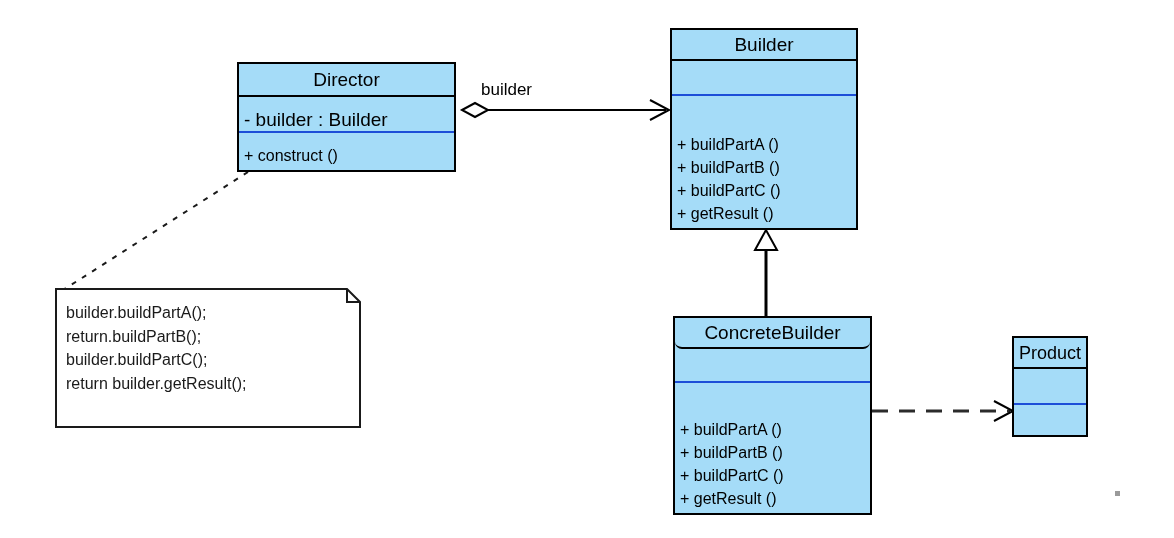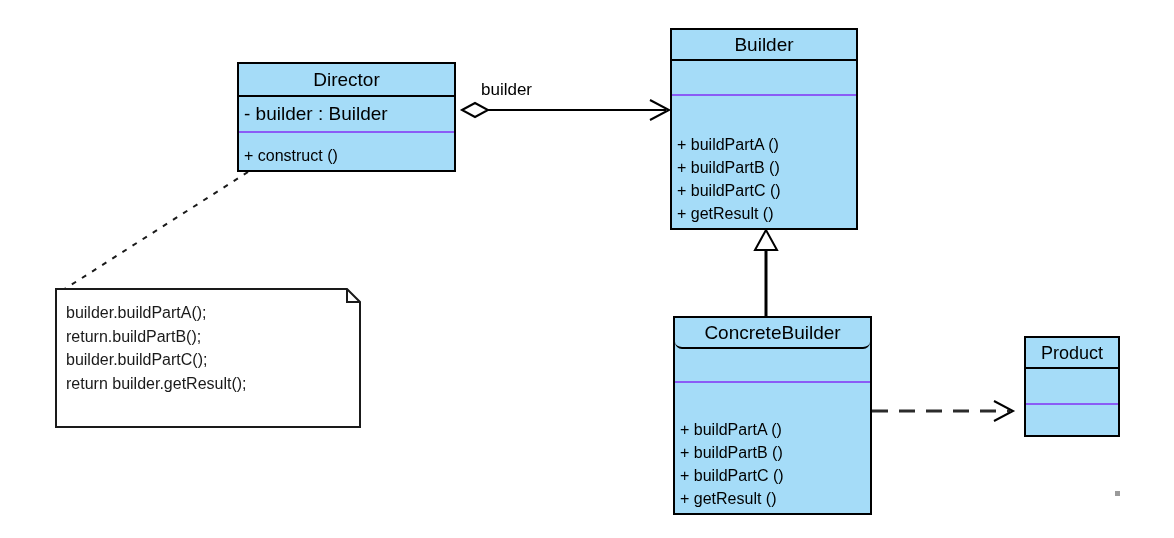--- a/index.html
+++ b/index.html
@@ -33,27 +33,27 @@
     color: #000000;
     line-height: 1;
     display: flex;
     align-items: center;
     justify-content: center;
     border-bottom: 2px solid #000000;
     white-space: nowrap;
   }
   .uml-attrs {
     box-sizing: border-box;
-    border-bottom: 2px solid #8b5cf6;
+    border-bottom: 2px solid #1d4ed8;
     padding: 0 5px;
     font-size: 19px;
     color: #000000;
     display: flex;
     flex-direction: column;
-    justify-content: center;
+    justify-content: flex-end;
   }
   .uml-ops {
     box-sizing: border-box;
     padding: 3px 5px;
     font-size: 16px;
     color: #000000;
     display: flex;
     flex-direction: column;
     justify-content: flex-end;
   }
@@ -159,21 +159,21 @@
     <div class="uml-name" style="height:31px;border-radius:7px;">ConcreteBuilder</div>
     <div class="uml-attrs" style="height:34px;"></div>
     <div class="uml-ops" style="height:130px;">
       <div class="uml-row">+  buildPartA ()</div>
       <div class="uml-row">+  buildPartB ()</div>
       <div class="uml-row">+  buildPartC ()</div>
       <div class="uml-row">+  getResult ()</div>
     </div>
   </div>
 
-  <div class="uml-class" style="left:1012px; top:336px; width:96px; height:101px;margin-left:12px;">
+  <div class="uml-class" style="left:1012px; top:336px; width:76px; height:101px;">
     <div class="uml-name" style="height:31px; font-size:18px;">Product</div>
     <div class="uml-attrs" style="height:36px;"></div>
     <div class="uml-ops" style="height:30px;"></div>
   </div>
 
   <div class="uml-note" style="left:55px; top:288px; width:350px; height:140px;">
     <svg class="note-body" viewBox="0 0 306 140" width="306" height="140" preserveAspectRatio="none">
       <path d="M1,1 L292,1 L305,14 L305,139 L1,139 Z" fill="#ffffff" stroke="#1a1a1a" stroke-width="2"></path>
       <path d="M292,1 L292,14 L305,14" fill="none" stroke="#1a1a1a" stroke-width="2"></path>
     </svg>

